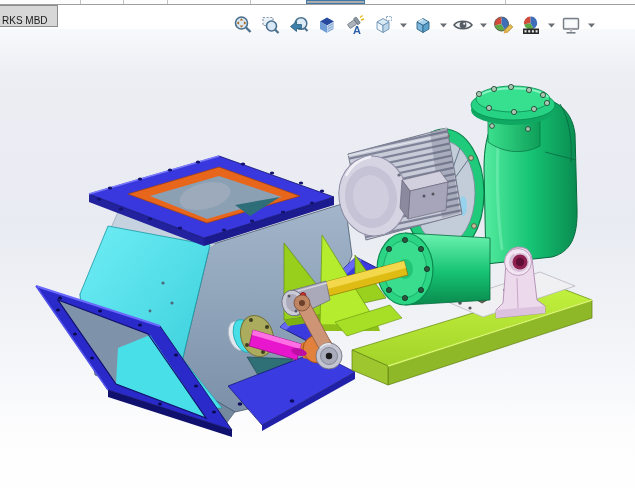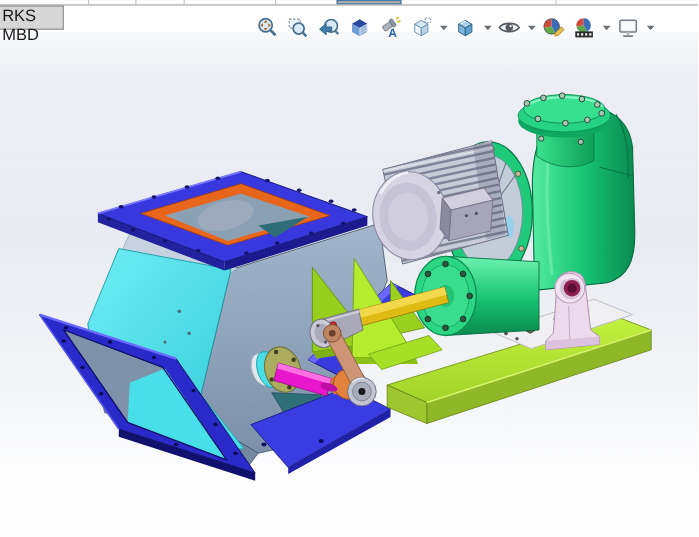--- a/index.html
+++ b/index.html
@@ -7,21 +7,21 @@
           font-family:"Liberation Sans",sans-serif;background:#fff;}
   
   .top-strip{position:absolute;left:0;top:0;width:635px;height:4px;background:#FDFDFD;z-index:5;}
   .strip-sep{position:absolute;top:0;width:1px;height:4px;background:#C3C3C3;}
   .strip-btn{position:absolute;top:0;height:4px;background:#ABABAB;border:1px solid #4279A8;box-sizing:border-box;}
   .strip-line{position:absolute;left:0;top:4px;width:635px;height:1px;background:#9E9E9E;z-index:5;}
   
   .tab-row{position:absolute;left:0;top:5px;width:635px;height:24px;background:#FFFFFF;z-index:4;}
   .cmd-tab{position:absolute;left:0;top:0;width:58px;height:22px;background:#D7D7D7;
            border:1px solid #8C8C8C;border-left:none;box-sizing:border-box;
-           font-size:15px;color:#1A1A1A;display:flex;align-items:flex-start;padding-left:2px;cursor:default;}
+           font-size:10px;color:#1A1A1A;display:flex;align-items:flex-end;padding-left:2px;cursor:default;}
   
   .viewport{position:absolute;left:0;top:29px;width:635px;height:459px;z-index:0;
      background:linear-gradient(180deg,#F8F9FB 0%,#ECEEF4 10%,#E8EBF1 42%,#F3F5F8 70%,#FDFDFE 88%,#FEFEFE 100%);}
   svg.model{position:absolute;left:0;top:0;z-index:1;}
   
   .hud{position:absolute;left:230px;top:11px;height:28px;display:flex;align-items:center;gap:2px;z-index:6;}
   .hud button{width:26px;height:26px;display:flex;align-items:center;justify-content:center;
               background:transparent;border:none;padding:0;cursor:pointer;}
   .dd{width:10px;height:26px;display:flex;align-items:center;justify-content:center;cursor:pointer;}
 </style>

